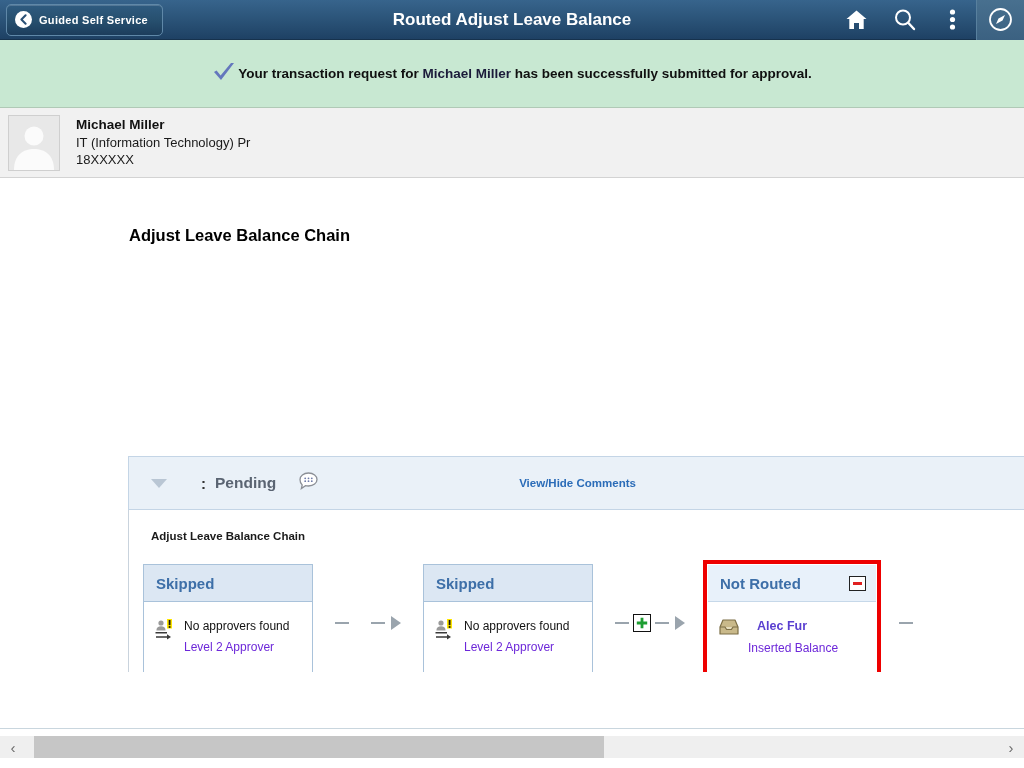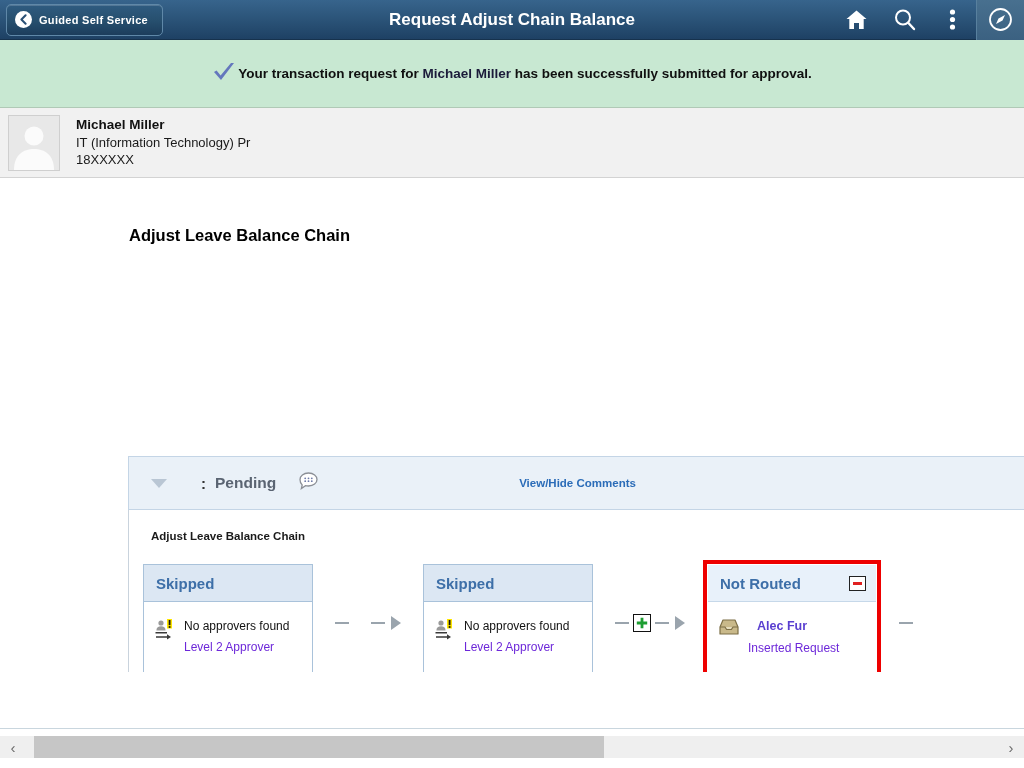--- a/index.html
+++ b/index.html
@@ -255,21 +255,21 @@
 <div class="app-header">
   <div class="back-btn">
     <span class="chev-circle">
       <svg width="9" height="11" viewBox="0 0 9 11">
           <path d="M6.6 1.2 L2.4 5.5 L6.6 9.8" fill="none" stroke="#2a5075" stroke-width="2" stroke-linecap="round" stroke-linejoin="round"></path>
         </svg>
     </span>
     <span class="back-label">Guided Self Service</span>
   </div>
 
-  <div class="header-title">Request Adjust Chain Balance</div>
+  <div class="header-title">Routed Adjust Leave Balance</div>
 
   <div class="header-icons">
     <div class="hicon">
       <svg width="23" height="22" viewBox="0 0 23 22">
         <path d="M11.5 1.5 L1.5 10 H4.3 V20 H9 V14 H14 V20 H18.7 V10 H21.5 Z" fill="#ffffff"></path>
       </svg>
     </div>
     <div class="hicon">
       <svg width="23" height="23" viewBox="0 0 23 23">
         <circle cx="10" cy="9.5" r="7" fill="none" stroke="#ffffff" stroke-width="2"></circle>
@@ -423,21 +423,21 @@
           </div>
           <div class="stage-bd">
             <span class="stage-icon">
               <svg width="22" height="19" viewBox="0 0 22 19">
                 <path d="M2 9 L5 2 H17 L20 9 V16 H2 Z" fill="#c9b98a" stroke="#7d6f46" stroke-width="1.2" stroke-linejoin="round"></path>
                 <path d="M2 9 H7 L8.6 11.5 H13.4 L15 9 H20" fill="#e6ddbe" stroke="#7d6f46" stroke-width="1.2" stroke-linejoin="round"></path>
               </svg>
             </span>
             <span class="stage-lines">
               <div class="stage-l1 link">Alec Fur</div>
-              <div class="stage-l2">Inserted Request</div>
+              <div class="stage-l2">Inserted Balance</div>
             </span>
           </div>
         </div>
 
         <div class="connector">
           <span class="gap"></span>
           <span class="dash"></span>
         </div>
 
       </div>

